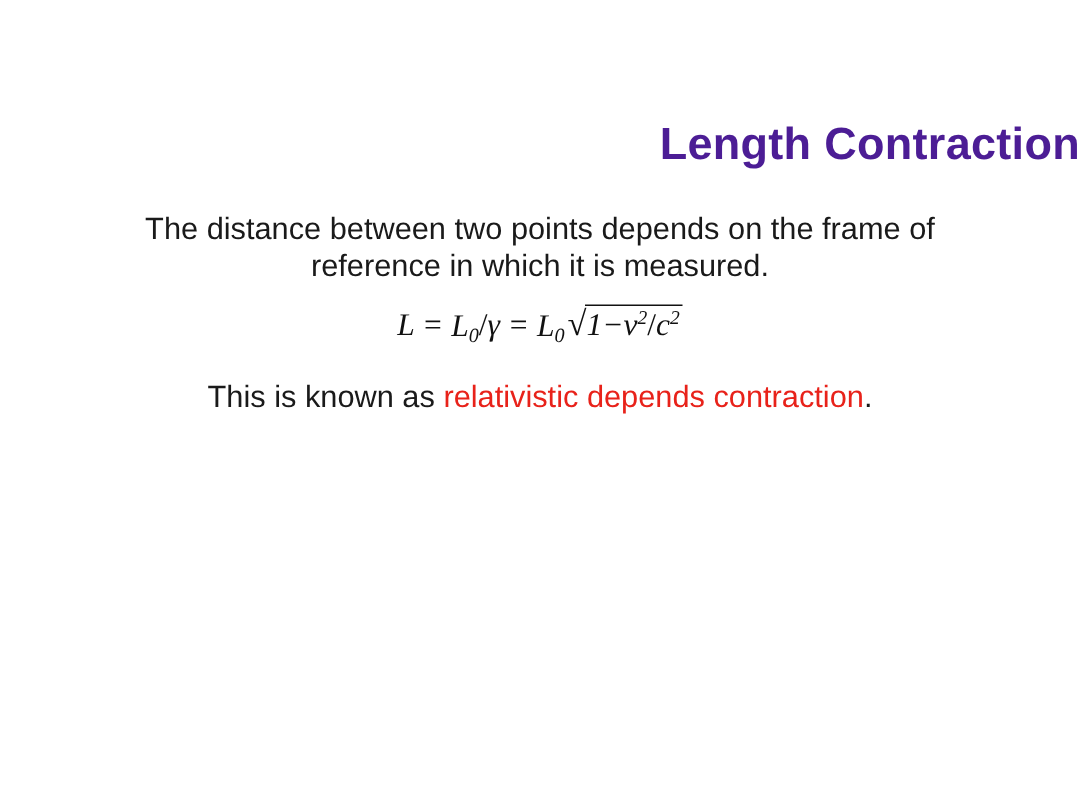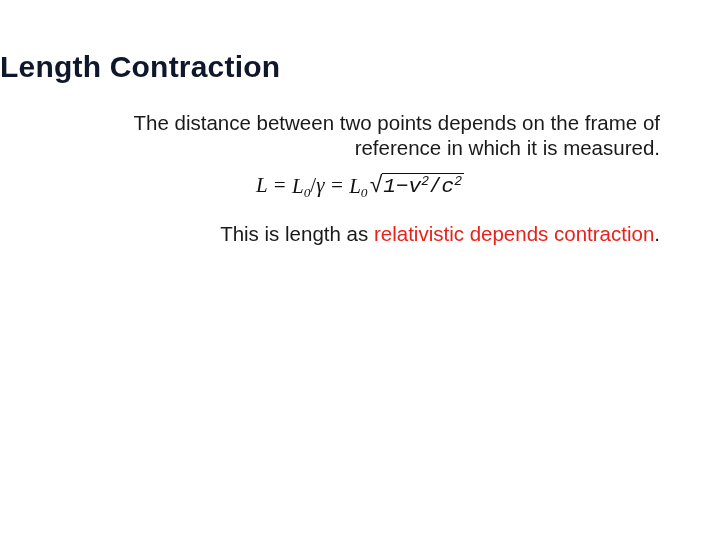--- a/index.html
+++ b/index.html
@@ -13,37 +13,37 @@
     font-family: "Liberation Sans", sans-serif;
     overflow: hidden;
   }
   .slide {
     position: relative;
     width: 720px;
     height: 540px;
     box-sizing: border-box;
   }
   .slide-title {
-    text-align: left;
-    color: #0f172a;
+    text-align: right;
+    color: #4c1d95;
     font-size: 30px;
     font-weight: bold;
     margin: 0;
-    padding-top: 50px;
+    padding-top: 80px;
     letter-spacing: 0.2px;
   }
   .body-block {
     margin: 26px 60px 0 60px;
   }
   .para {
     color: #1a1a1a;
     font-size: 20.5px;
     line-height: 1.23;
     margin: 0 0 13px 0;
-    text-align: right;
+    text-align: center;
   }
   .red { color: #e8221a; }
   .green { color: #1f7a1f; }
   .ital { font-style: italic; }
   sub {
     font-size: 0.68em;
     vertical-align: -0.28em;
   }
   .equation {
     text-align: center;
@@ -61,21 +61,20 @@
   }
   .eq-sup {
     font-size: 0.62em;
     vertical-align: 0.55em;
     font-style: italic;
   }
   .radical {
     display: inline-block;
     position: relative;
     padding-left: 2px;
-    font-family: Liberation Mono, monospace;
   }
   .radical .sign {
     font-style: normal;
     font-size: 23px;
     line-height: 1;
   }
   .radical .under {
     display: inline-block;
     border-top: 1px solid #111111;
     padding: 0 2px 0 1px;
@@ -101,17 +100,17 @@
 
     <div class="equation">
       <span class="num">L</span>
       <span>=</span>
       <span><span>L</span><span class="eq-sub">0</span></span><span class="frac-slash">/</span><span>γ</span>
       <span>=</span>
       <span><span>L</span><span class="eq-sub">0</span></span><span class="radical"><span class="sign">√</span><span class="under"><span>1</span><span>−</span><span>v</span><span class="eq-sup">2</span><span class="frac-slash">/</span><span>c</span><span class="eq-sup">2</span></span></span>
     </div>
 
     <p class="para last-para">
-      <span>This is length as </span><span class="red">relativistic depends contraction</span><span>.</span>
+      <span>This is known as </span><span class="red">relativistic depends contraction</span><span>.</span>
     </p>
 
   </div>
 </div>
 
 </body></html>

